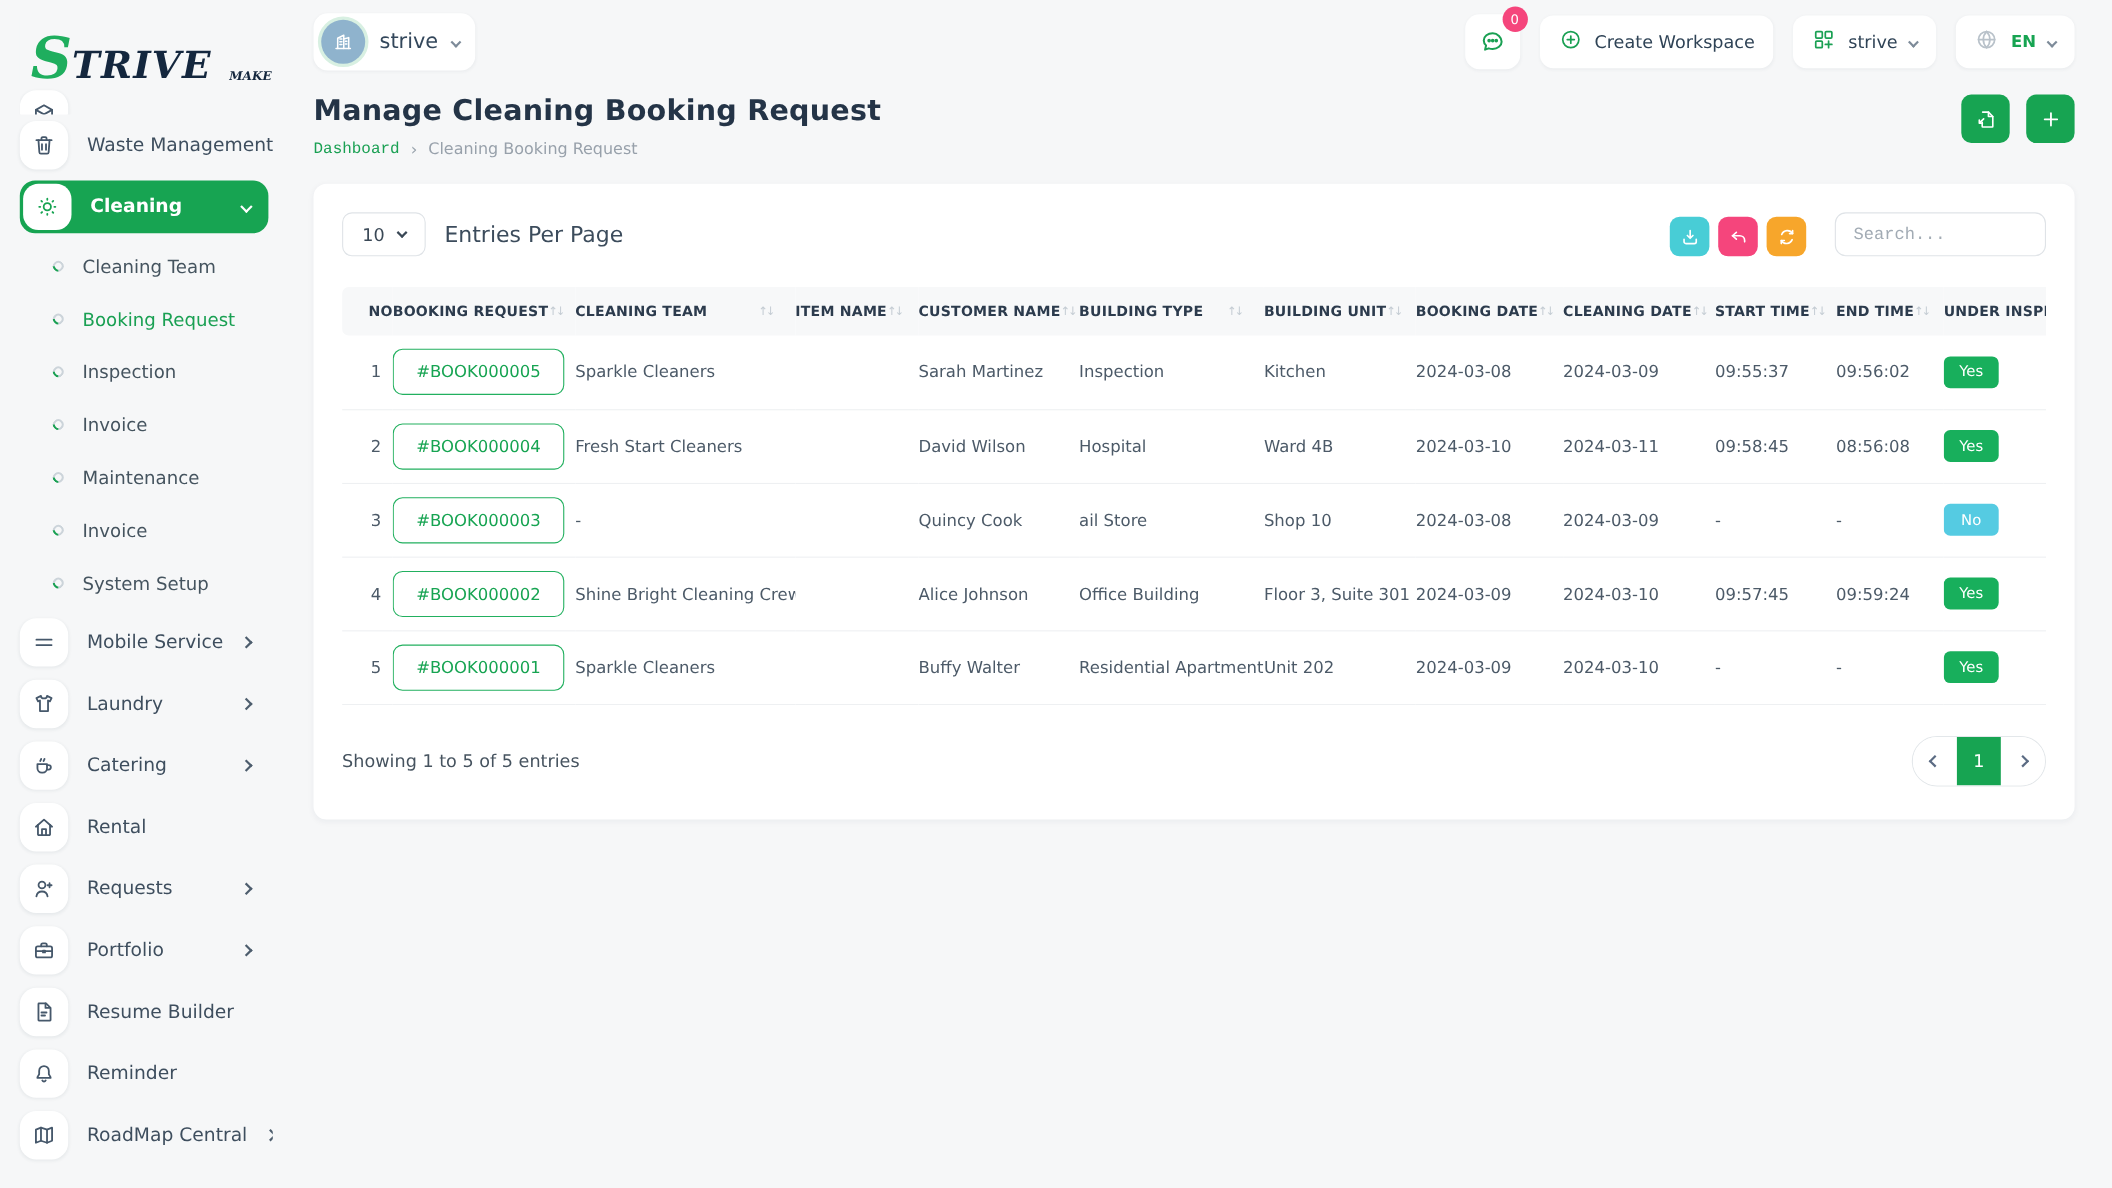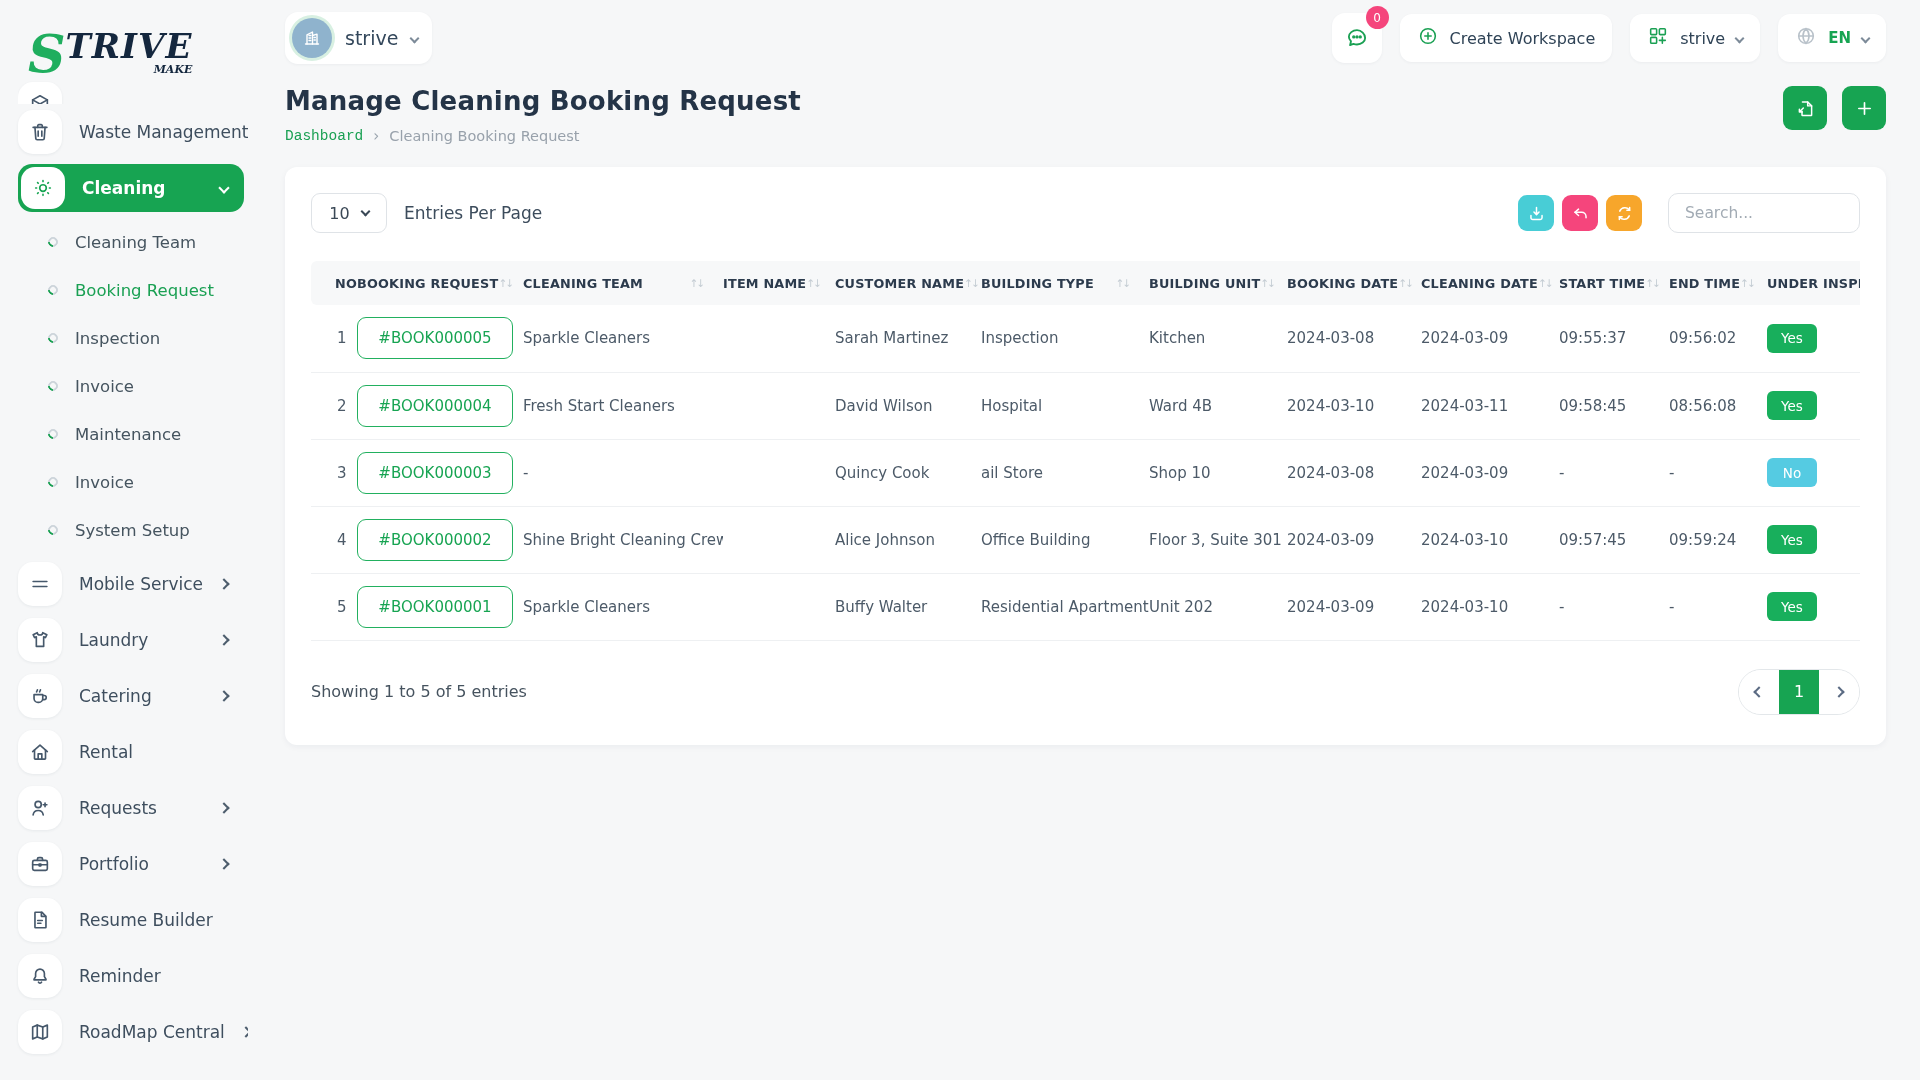--- a/index.html
+++ b/index.html
@@ -3,21 +3,21 @@
 <meta charset="utf-8">
 <style>
   * { box-sizing: border-box; margin: 0; padding: 0; }
   html,body { width:1920px; height:1080px; overflow:hidden; }
   body { font-family:"DejaVu Sans","Liberation Sans",sans-serif; background:#f6f7f8; color:#45545f; display:flex; }
 
   
   .sidebar { flex:0 0 248px; width:248px; background:#f6f7f8; padding:14px 0 0 18px; overflow:hidden; height:1080px; }
   .logo-row { height:62px; display:flex; align-items:flex-end; gap:2px; padding-left:10px; position:relative; z-index:2; background:#f6f7f8; cursor:pointer; }
   .logo-s { color:#1fae5e; font-family:"DejaVu Serif","Liberation Serif",serif; font-style:italic; font-weight:900; font-size:52px; line-height:.85; letter-spacing:-2px; }
-  .logo-right { display:flex; flex-direction:column; align-items:flex-end; }
+  .logo-right { display:flex; align-items:flex-end;gap:16px; }
   .logo-rest { color:#14273e; font-family:"DejaVu Serif","Liberation Serif",serif; font-style:italic; font-weight:900; font-size:34px; line-height:.9; letter-spacing:1px; }
   .logo-sub { color:#14273e; font-family:"DejaVu Serif","Liberation Serif",serif; font-style:italic; font-weight:700; font-size:11px; margin-top:1px; }
   .nav { position:relative; z-index:1; }
   .nav-item { display:flex; align-items:center; gap:17px; height:56px; padding-right:20px; cursor:pointer; color:#3e4e5e; font-size:17px; }
   .nav-item.partial { height:30px; overflow:hidden; align-items:flex-end; margin-top:-2px; }
   .nav-item.partial .icon-box { margin-bottom:-22px; }
   .icon-box { width:44px; height:44px; border-radius:15px; background:#ffffff; box-shadow:0 1px 3px rgba(30,50,70,.07); display:flex; align-items:center; justify-content:center; color:#46586b; flex:0 0 44px; }
   .icon-box svg { width:22px; height:22px; }
   .nav-label { white-space:nowrap; }
   .nav-item .chev { margin-left:auto; color:#4d5d6d; }
@@ -59,22 +59,22 @@
   .bc-current { color:#98a1ab; }
   .head-actions { margin-left:auto; display:flex; gap:15px; }
   .sq-btn { width:44px; height:44px; border-radius:9px; background:#17a452; display:grid; place-items:center; color:#fff; cursor:pointer; border:none; }
   .sq-btn svg { width:21px; height:21px; }
 
   
   .card { margin:22px 34px 0 37px; background:#fff; border-radius:12px; padding:26px 26px 30px 26px; box-shadow:0 2px 6px rgba(25,42,70,.05); }
   .controls { display:flex; align-items:center; }
   .select-box { width:76px; height:40px; border:1px solid #dfe3e7; border-radius:9px; background:#fff; display:flex; align-items:center; justify-content:center; gap:12px; font-size:16px; color:#3a4856; cursor:pointer; }
   .select-box .chev { width:7px; height:7px; color:#3a4856; margin-top:-3px; }
-  .entries-label { margin-left:17px; font-size:17px; color:#3c4c5c; }
-  .controls-right { margin-left:auto; display:flex; align-items:center; gap:8px; }
+  .entries-label { margin-left:17px; font-size:20px; color:#3c4c5c; }
+  .controls-right { margin-left:auto; display:flex; align-items:flex-end; gap:8px;font-family:Liberation Mono, monospace; }
   .tool-btn { width:36px; height:36px; border-radius:9px; border:none; display:grid; place-items:center; color:#fff; cursor:pointer; }
   .tool-btn svg { width:19px; height:19px; }
   .tb-download { background:#48cdd6; }
   .tb-undo { background:#f5457c; }
   .tb-refresh { background:#f7a62b; }
   .search-input { margin-left:18px; width:192px; height:40px; border:1px solid #dfe3e7; border-radius:10px; padding:0 16px; font-size:15.5px; color:#5a6874; outline:none; font-family:inherit; background:#fff; }
   .search-input::placeholder { color:#a2abb4; }
 
   .table-wrap { margin-top:28px; overflow:hidden; width:100%; }
   table { table-layout:fixed; border-collapse:collapse; width:1626px; }

